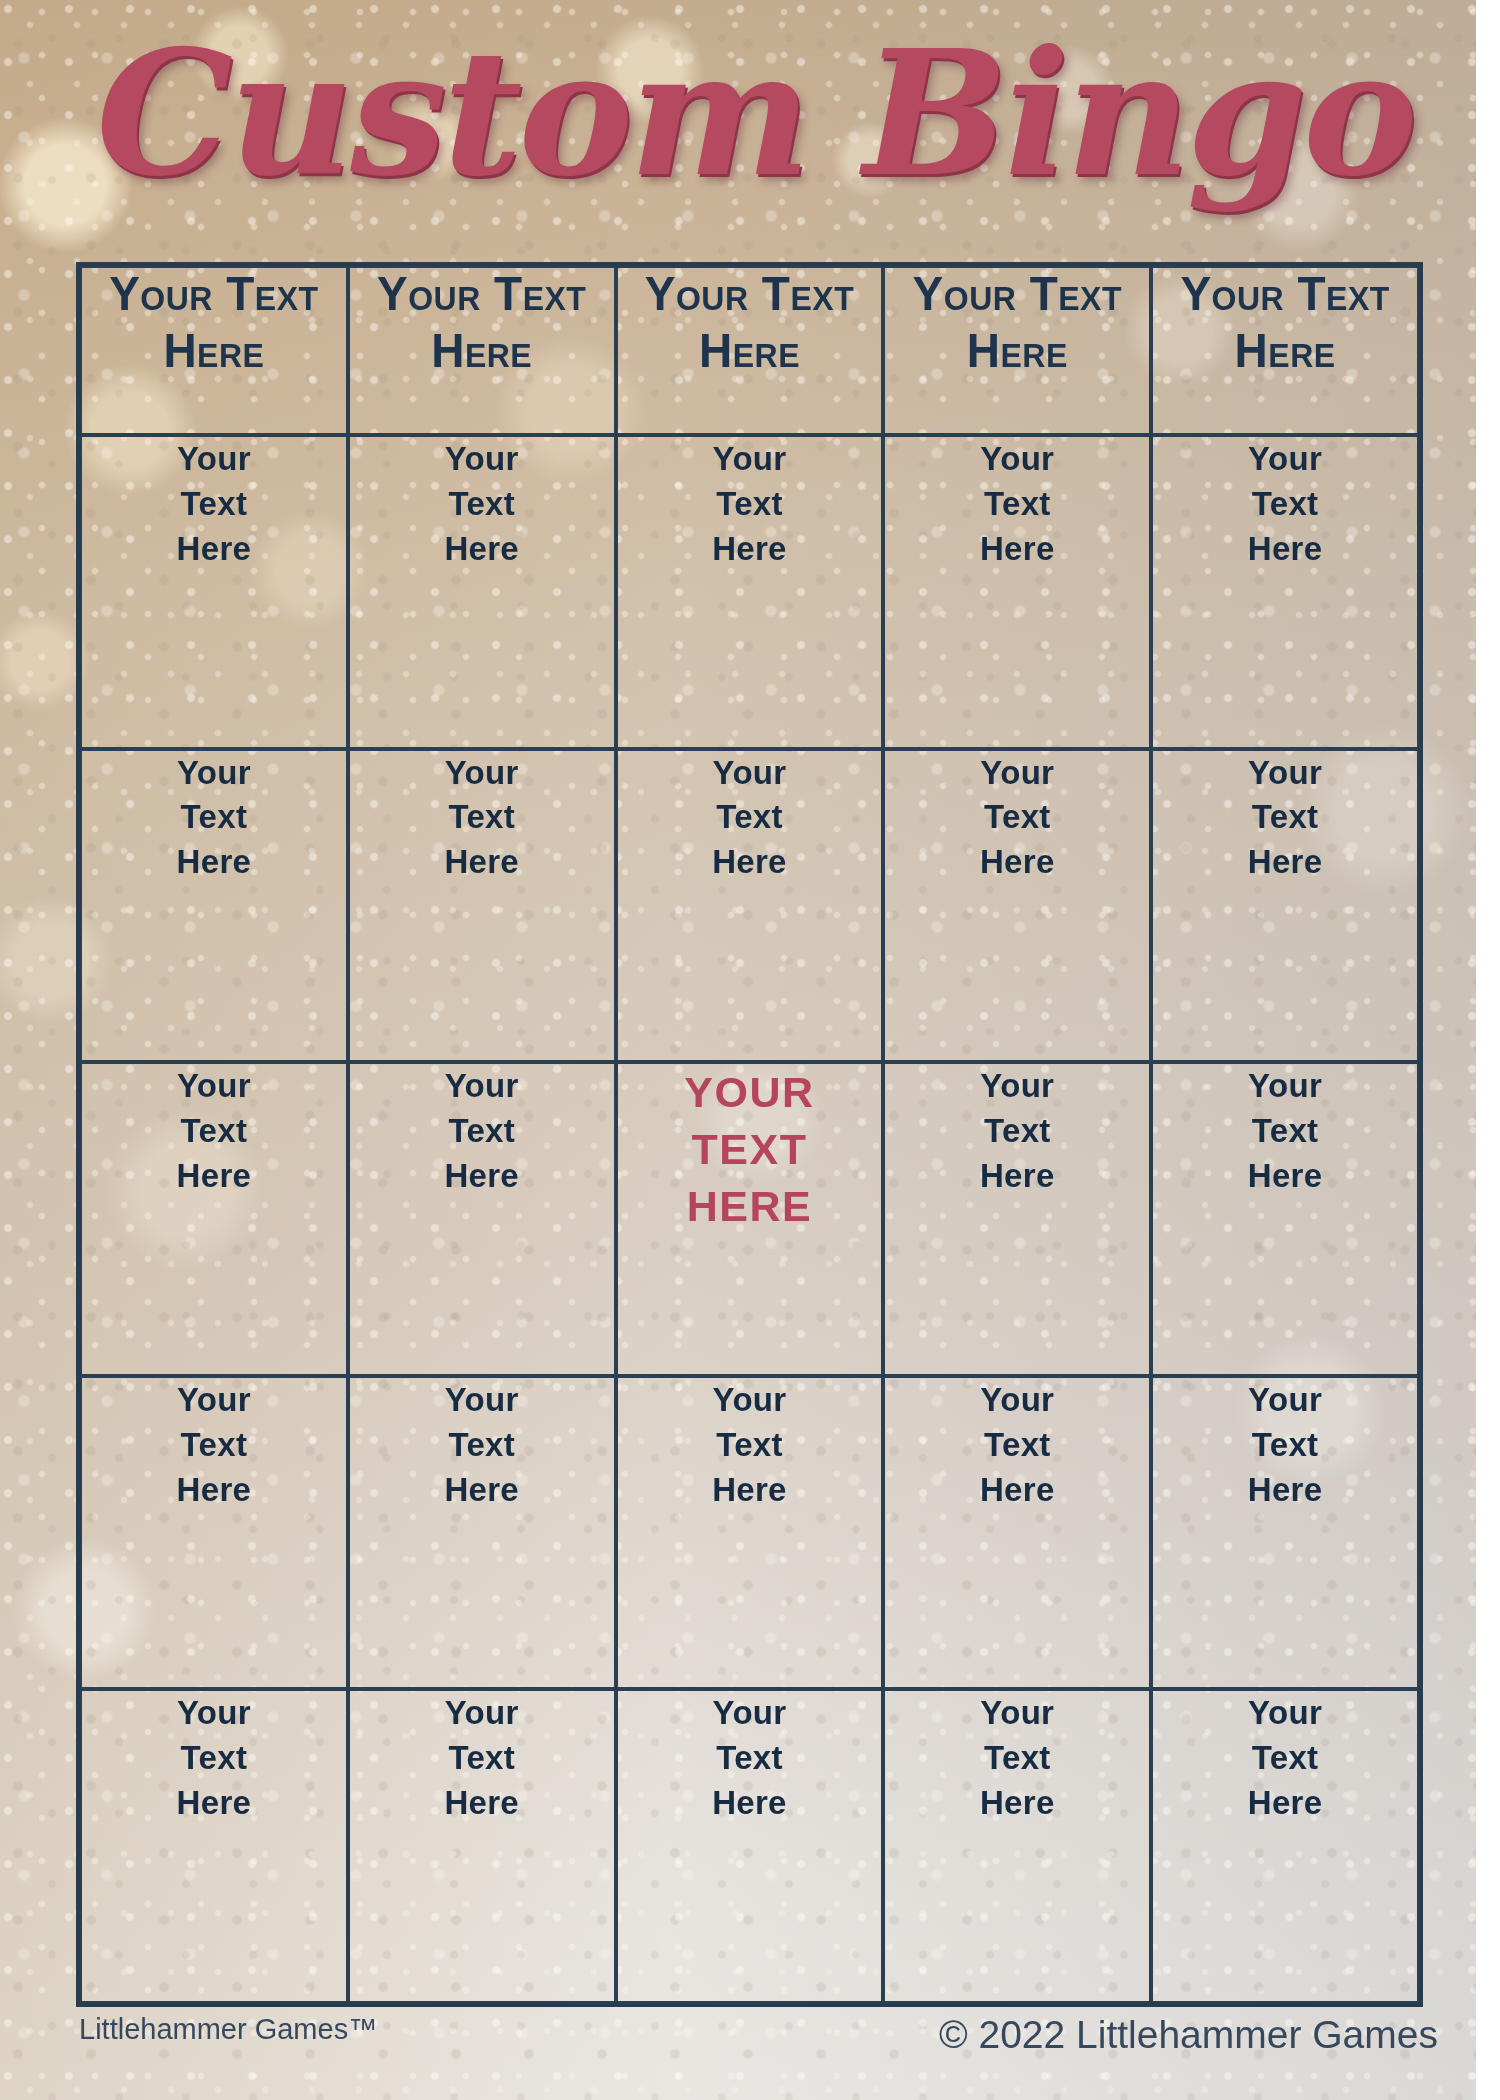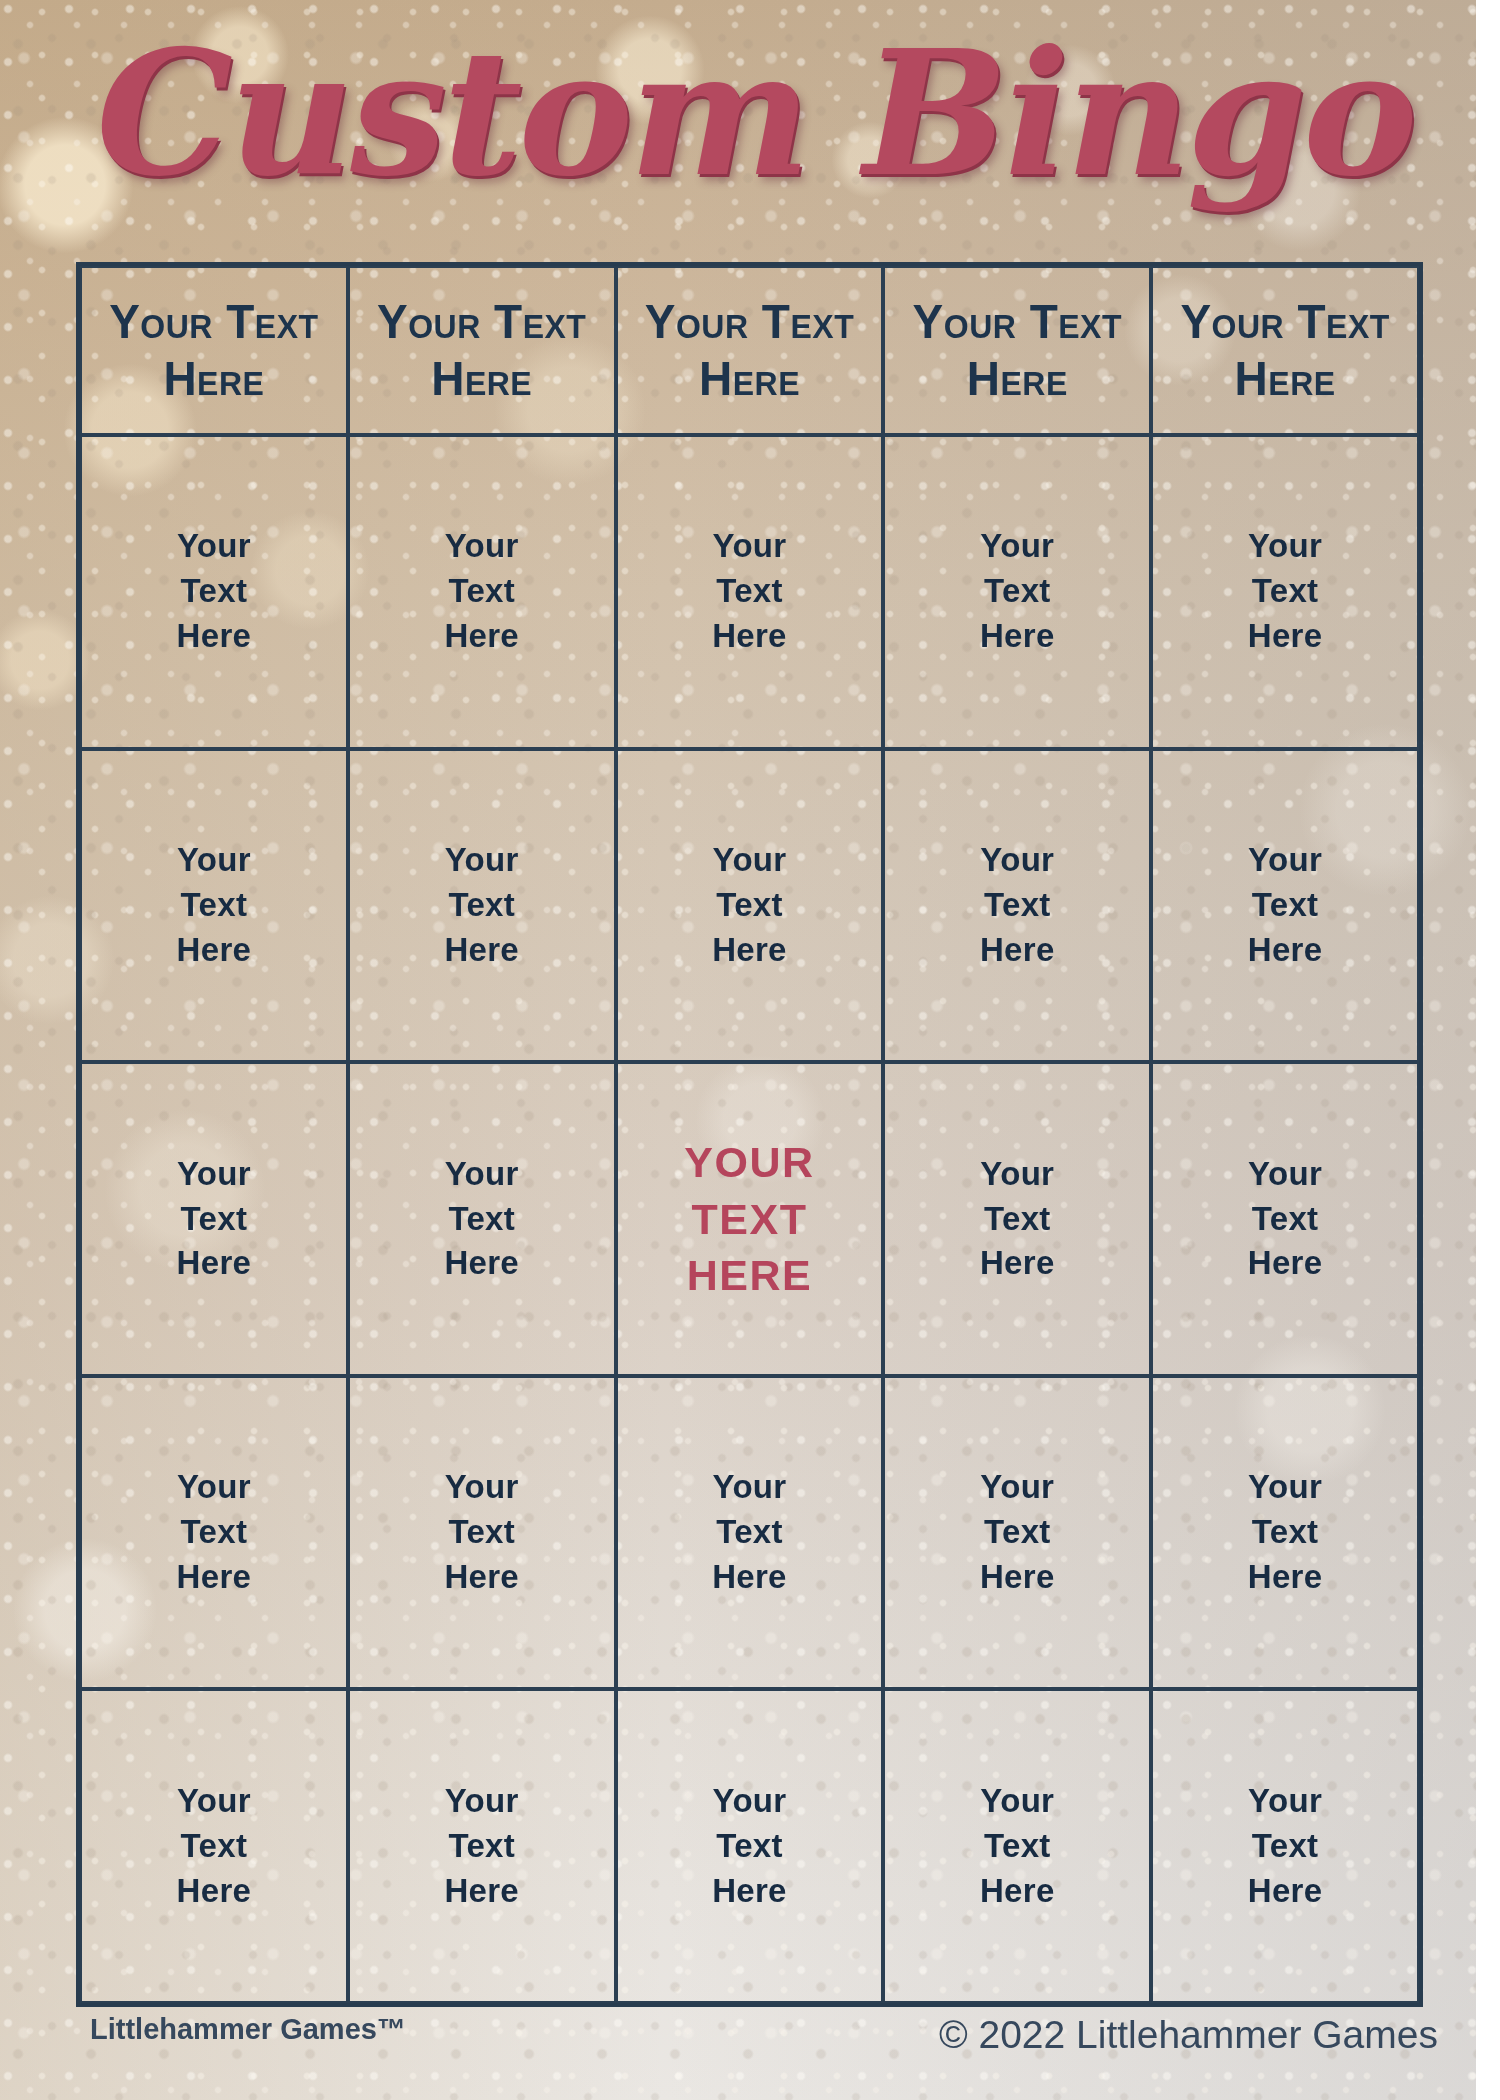--- a/index.html
+++ b/index.html
@@ -88,21 +88,21 @@
     border: 4px solid #283c4f;
     display: grid;
     grid-template-columns: repeat(5, 1fr);
     grid-template-rows: 169px repeat(5, 1fr);
     z-index: 2;
   }
   .cell {
     box-sizing: border-box;
     border: 2px solid #2b3f52;
     display: flex;
-    align-items: center;
+    align-items: flex-start;
     justify-content: center;
     text-align: center;
   }
   .cell.header span {
     font-variant: small-caps;
     font-weight: bold;
     font-size: 46px;
     line-height: 1.18;
     letter-spacing: 0.5px;
     color: #1d344c;
@@ -127,24 +127,24 @@
   }
   .footer {
     position: absolute;
     left: 0;
     top: 2013px;
     width: 1500px;
     z-index: 2;
   }
   .footer .left {
     position: absolute;
-    left: 90px;
+    left: 79px;
     top: 0;
     font-size: 29px;
-    font-weight: 700;
+    font-weight: 400;
     color: #36485d;
   }
   .footer .right {
     position: absolute;
     right: 62px;
     top: 0;
     font-size: 39px;
     font-weight: 400;
     color: #36485d;
   }

